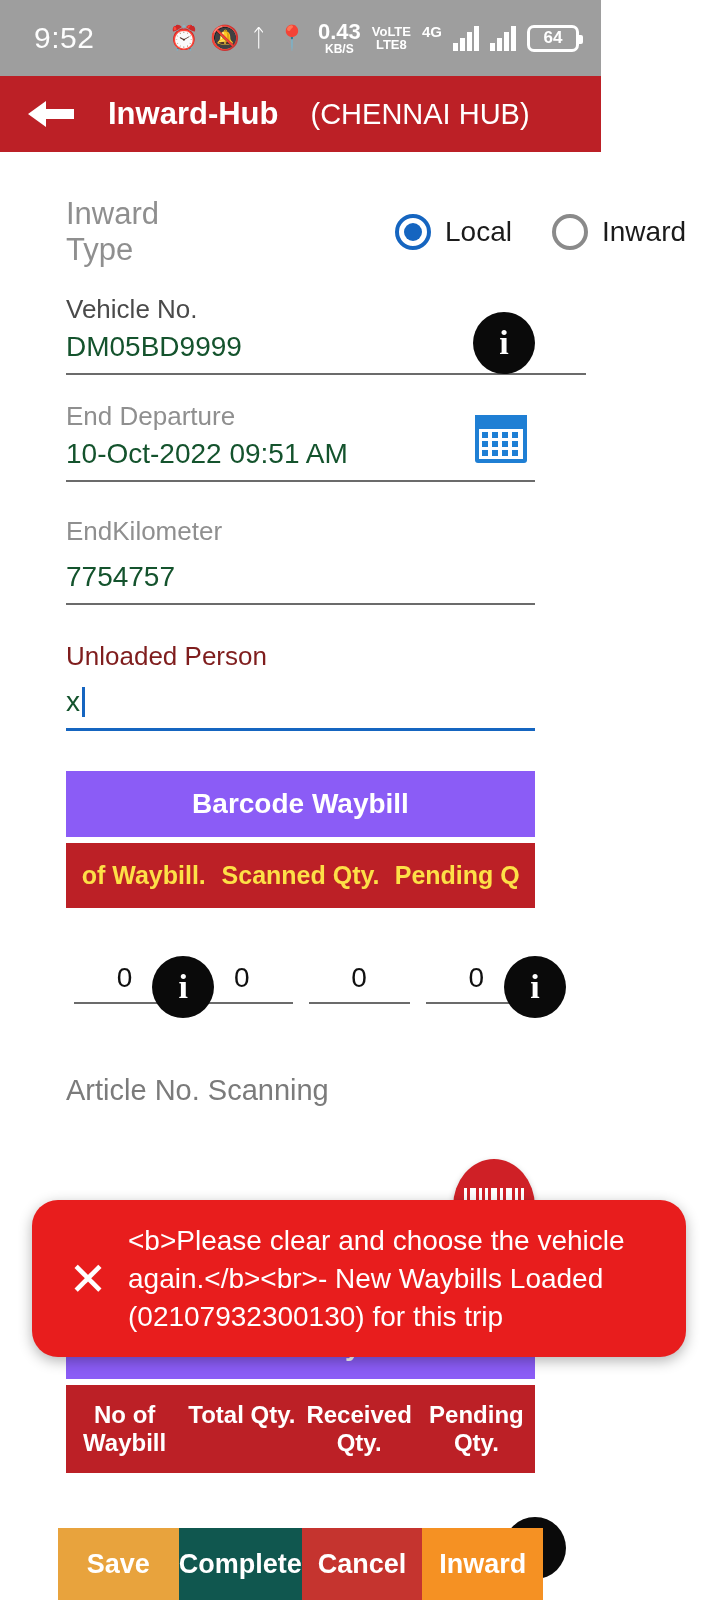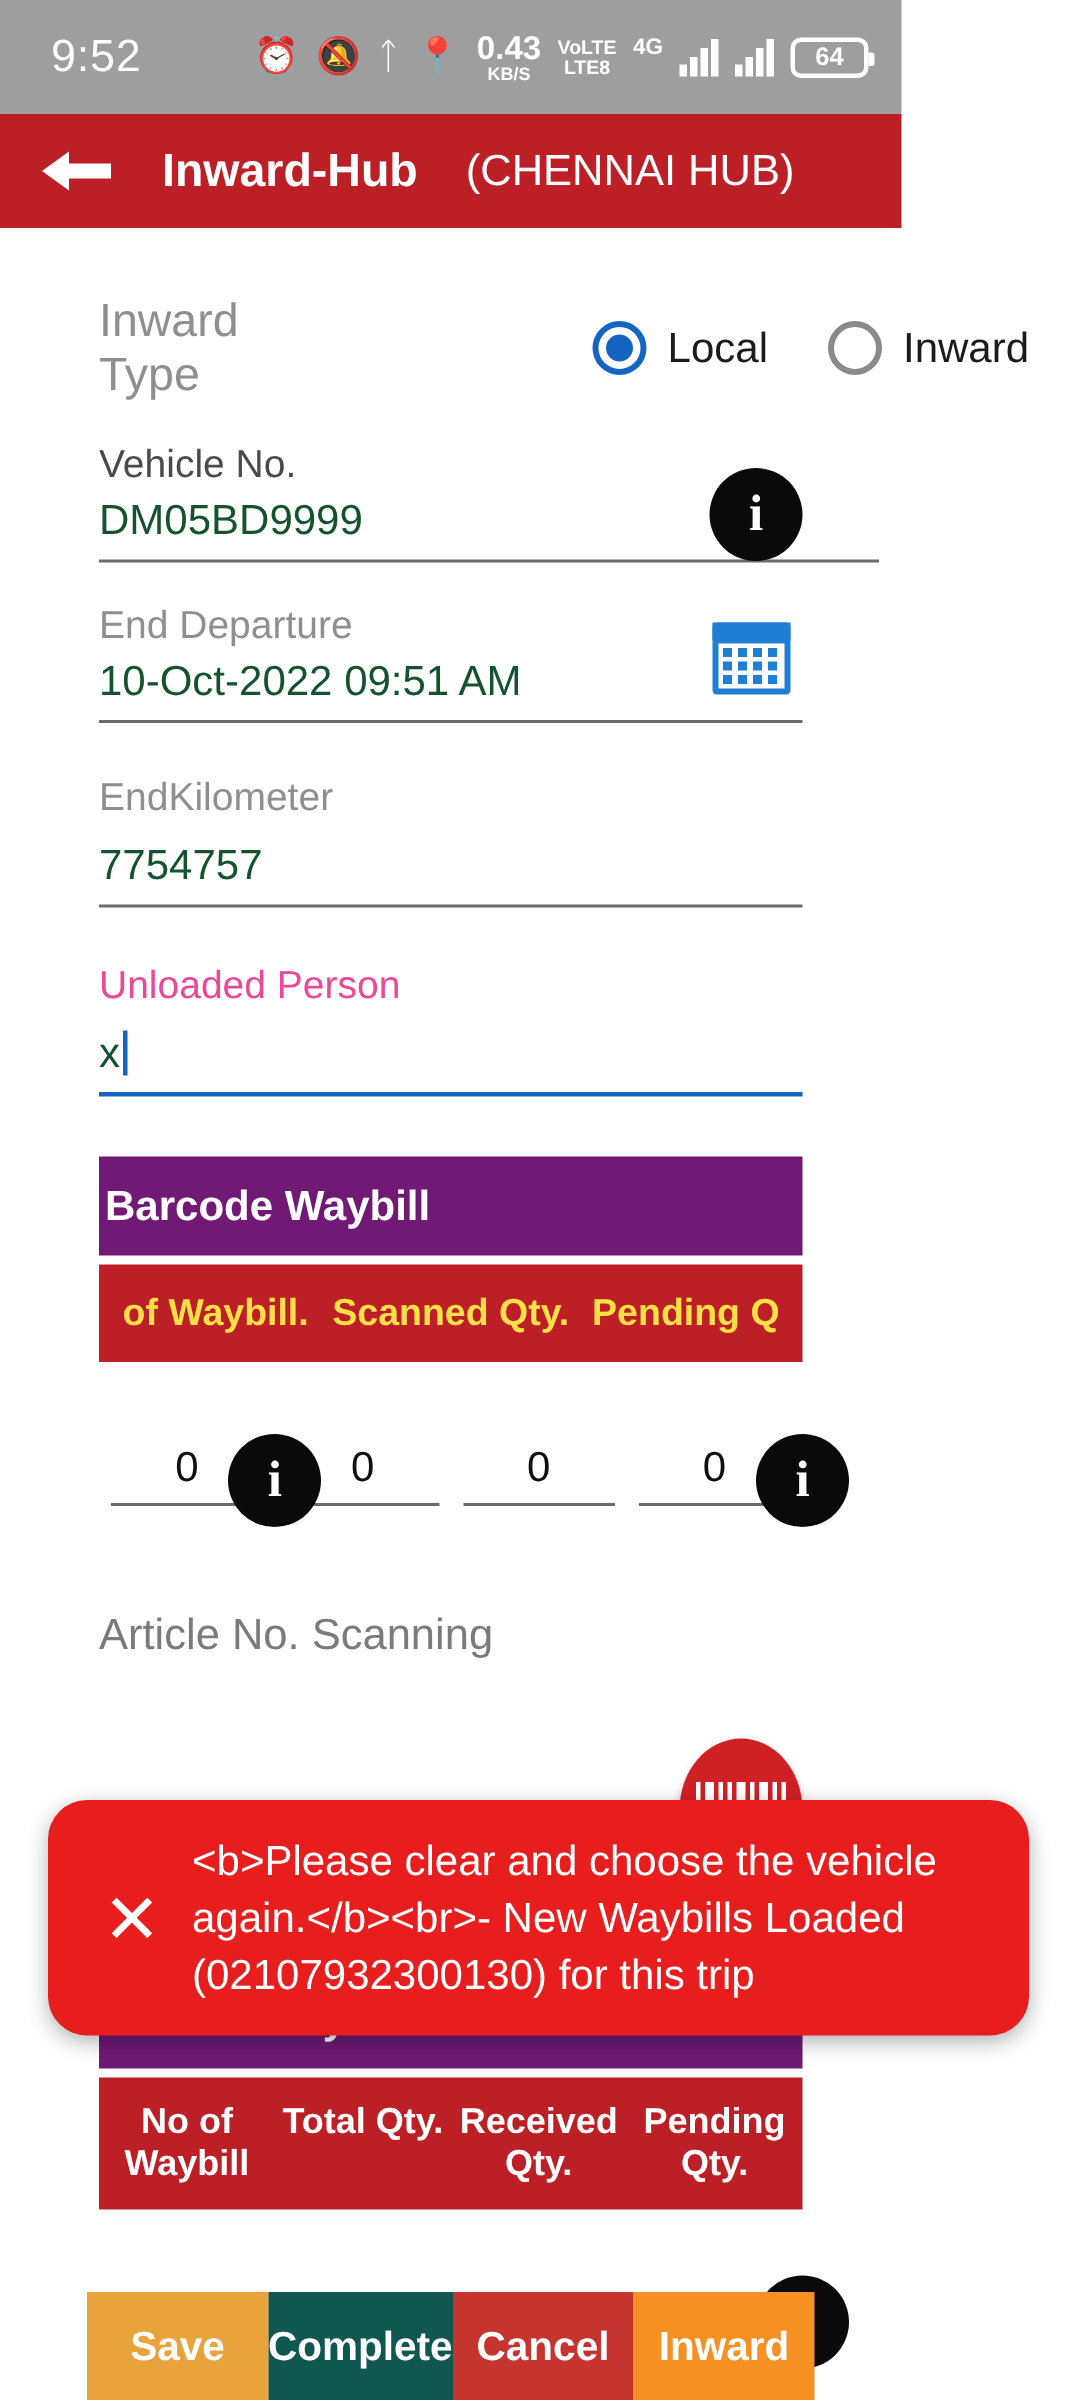--- a/index.html
+++ b/index.html
@@ -150,21 +150,21 @@
     margin-left: 14px;
     margin-right: 40px;
   }
 
   .field { margin-top: 26px; position: relative; }
   .field-label {
     font-size: 26px;
     color: #8f8f8f;
     margin-bottom: 6px;
   }
-  .field-label.active { color: #ec4899; margin-top: 36px; }
+  .field-label.active { color: #7f1d1d; margin-top: 36px; }
   .field-value {
     font-size: 28px;
     color: #14532d;
     padding-bottom: 10px;
     border-bottom: 2px solid #6b6b6b;
   }
   .field-value.focused { border-bottom: 3px solid #1565c0; }
   .field-value.short { width: 520px; }
   .caret {
     display: inline-block;
@@ -190,26 +190,26 @@
   .cal-icon {
     position: absolute;
     right: 6px;
     top: 8px;
     width: 56px; height: 56px;
   }
 
   
   .section-bar {
     margin-top: 40px;
-    background: #701a75;
-    color: #ffffff;
-    text-align: left;
+    background: #8b5cf6;
+    color: #ffffff;
+    text-align: center;
     font-size: 28px;
     font-weight: bold;
-    padding: 17px 4px;
+    padding: 17px 16px;
   }
   .table-head {
     background: #bc2026;
     color: #fde047;
     display: flex;
     font-size: 25px;
     font-weight: bold;
     padding: 18px 0;
     margin-top: 6px;
     overflow: hidden;

